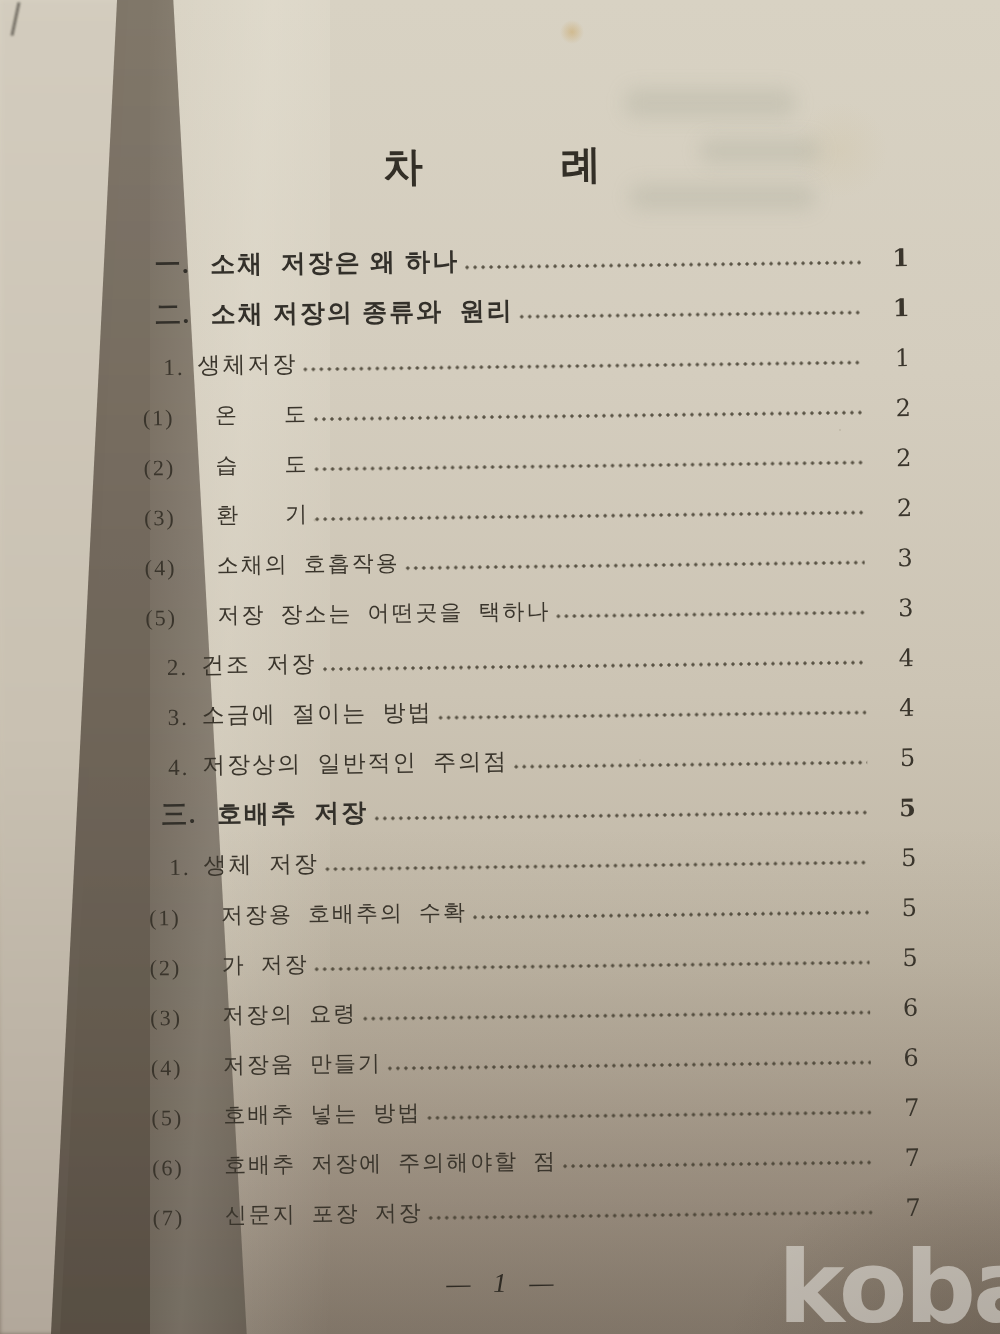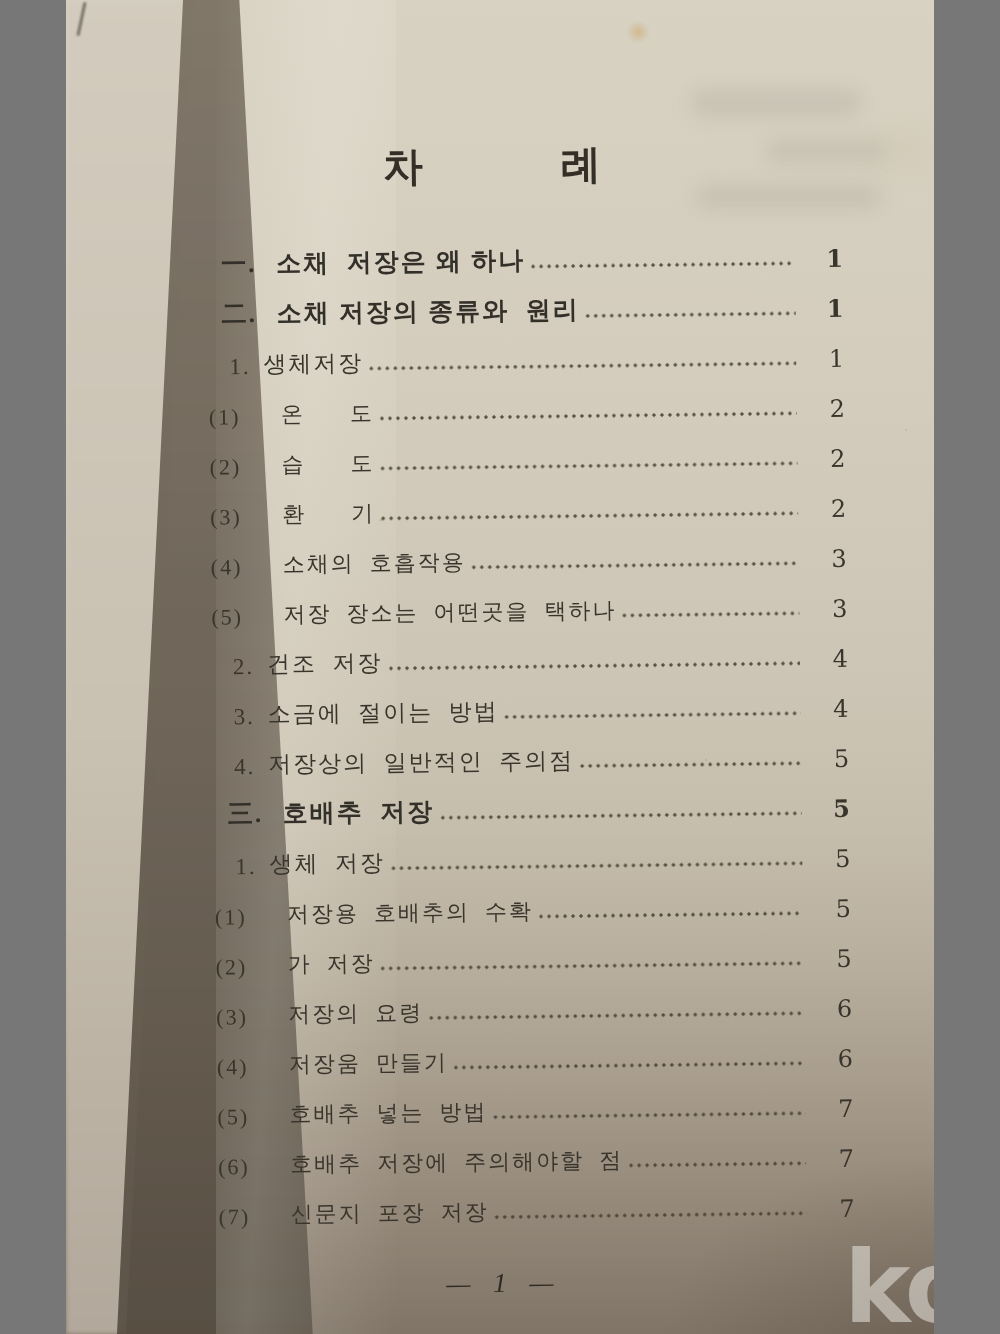--- a/index.html
+++ b/index.html
@@ -1,18 +1,18 @@
 <!DOCTYPE html>
 <html><head>
 <meta charset="utf-8">
 <style>
   html,body{margin:0;padding:0;background:#777;}
   .photo{
     position:relative;
-    width:868px;height:1334px;
+    width:1000px;height:1334px;
     margin:0 auto;
     overflow:hidden;
     font-family:"Liberation Serif","DejaVu Serif",serif;
     background:
       radial-gradient(circle 3px at 315px 520px, rgba(95,85,60,.3), rgba(0,0,0,0) 70%),
       radial-gradient(circle 2px at 640px 760px, rgba(95,85,60,.28), rgba(0,0,0,0) 70%),
       radial-gradient(circle 2px at 840px 430px, rgba(95,85,60,.25), rgba(0,0,0,0) 70%),
       radial-gradient(circle 16px at 572px 32px, rgba(196,148,62,.38), rgba(196,148,62,0) 75%),
       radial-gradient(circle 60px at 840px 150px, rgba(190,170,110,.10), rgba(0,0,0,0) 80%),
       radial-gradient(ellipse 420px 300px at 102% 102%, rgba(62,50,38,.28), rgba(0,0,0,0) 70%),

